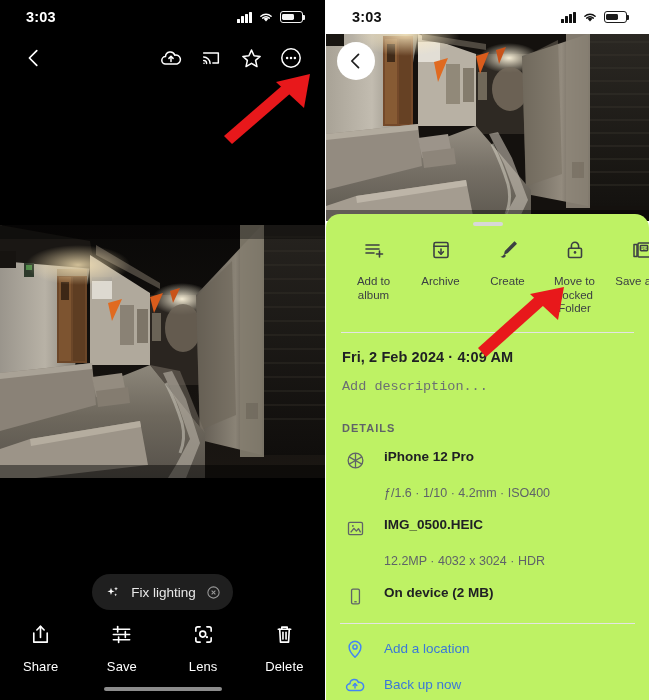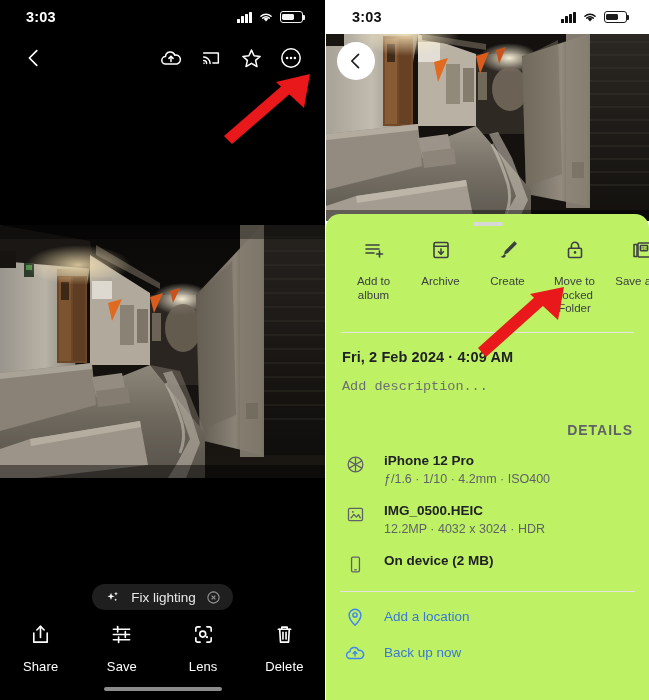--- a/index.html
+++ b/index.html
@@ -88,21 +88,21 @@
   
   .alley { width: 100%; height: 100%; display: block; }
 
   
   .chip-row {
     position: absolute; left: 0; right: 0; bottom: 90px;
     display: flex; justify-content: center;
   }
   .chip {
     display: flex; align-items: center; gap: 10px;
-    height: 26px; padding: 0 12px 0 13px;
+    height: 36px; padding: 0 12px 0 13px;
     background: #1f1f1f; border-radius: 20px;
     color: #e8e8e8; font-size: 13.5px;
   }
   .chip .sparkle { display:flex; color:#ffffff; }
   .chip .xmark { display:flex; color:#9a9a9a; }
 
   
   .bottom-bar {
     position: absolute; left: 0; right: 0; bottom: 26px;
     display: flex;
@@ -158,32 +158,32 @@
   .datetime {
     font-size: 14.5px; font-weight: bold; color: #202124;
     padding: 16px 16px 0 16px; letter-spacing: .1px;
   }
   .add-desc {
     font-size: 13.5px; color: #6b6f73;
     padding: 14px 16px 0 16px;
     font-family: Liberation Mono, monospace;
   }
   .details-label {
-    font-size: 14px; font-weight: bold; letter-spacing: 1px;
-    color: #5f6368; padding: 28px 16px 0 16px; text-align: right;
+    font-size: 11px; font-weight: bold; letter-spacing: 1px;
+    color: #5f6368; padding: 28px 16px 0 16px;
   }
   .drow {
     display: flex; align-items: flex-start; gap: 18px;
     padding: 14px 16px 0 18px;
     justify-content: flex-end;
   }
   .drow .ico { width: 22px; flex: 0 0 22px; display:flex; justify-content:center; color:#5f6368; padding-top:2px; }
   .drow .txt { flex: 1; }
   .dtitle { font-size: 13.5px; font-weight: bold; color: #202124; line-height: 17px; }
-  .dsub { font-size: 12.5px; color: #5f6368; line-height: 17px; margin-top: 2px; }
+  .dsub { font-size: 12.5px; color: #5f6368; line-height: 17px; margin-top: 20px; }
   .drow.single .dtitle { font-weight: bold; }
   .divider2 { height: 1px; background: #e4e4e4; margin: 16px 14px 0 14px; }
   .linkrow {
     display: flex; align-items: center; gap: 18px;
     padding: 14px 16px 0 18px;
   }
   .linkrow .ico { width: 22px; flex: 0 0 22px; display:flex; justify-content:center; color:#4285f4; }
   .linkrow .lbl { font-size: 13.5px; color: #3b78d8; font-weight: normal; }
 
   

